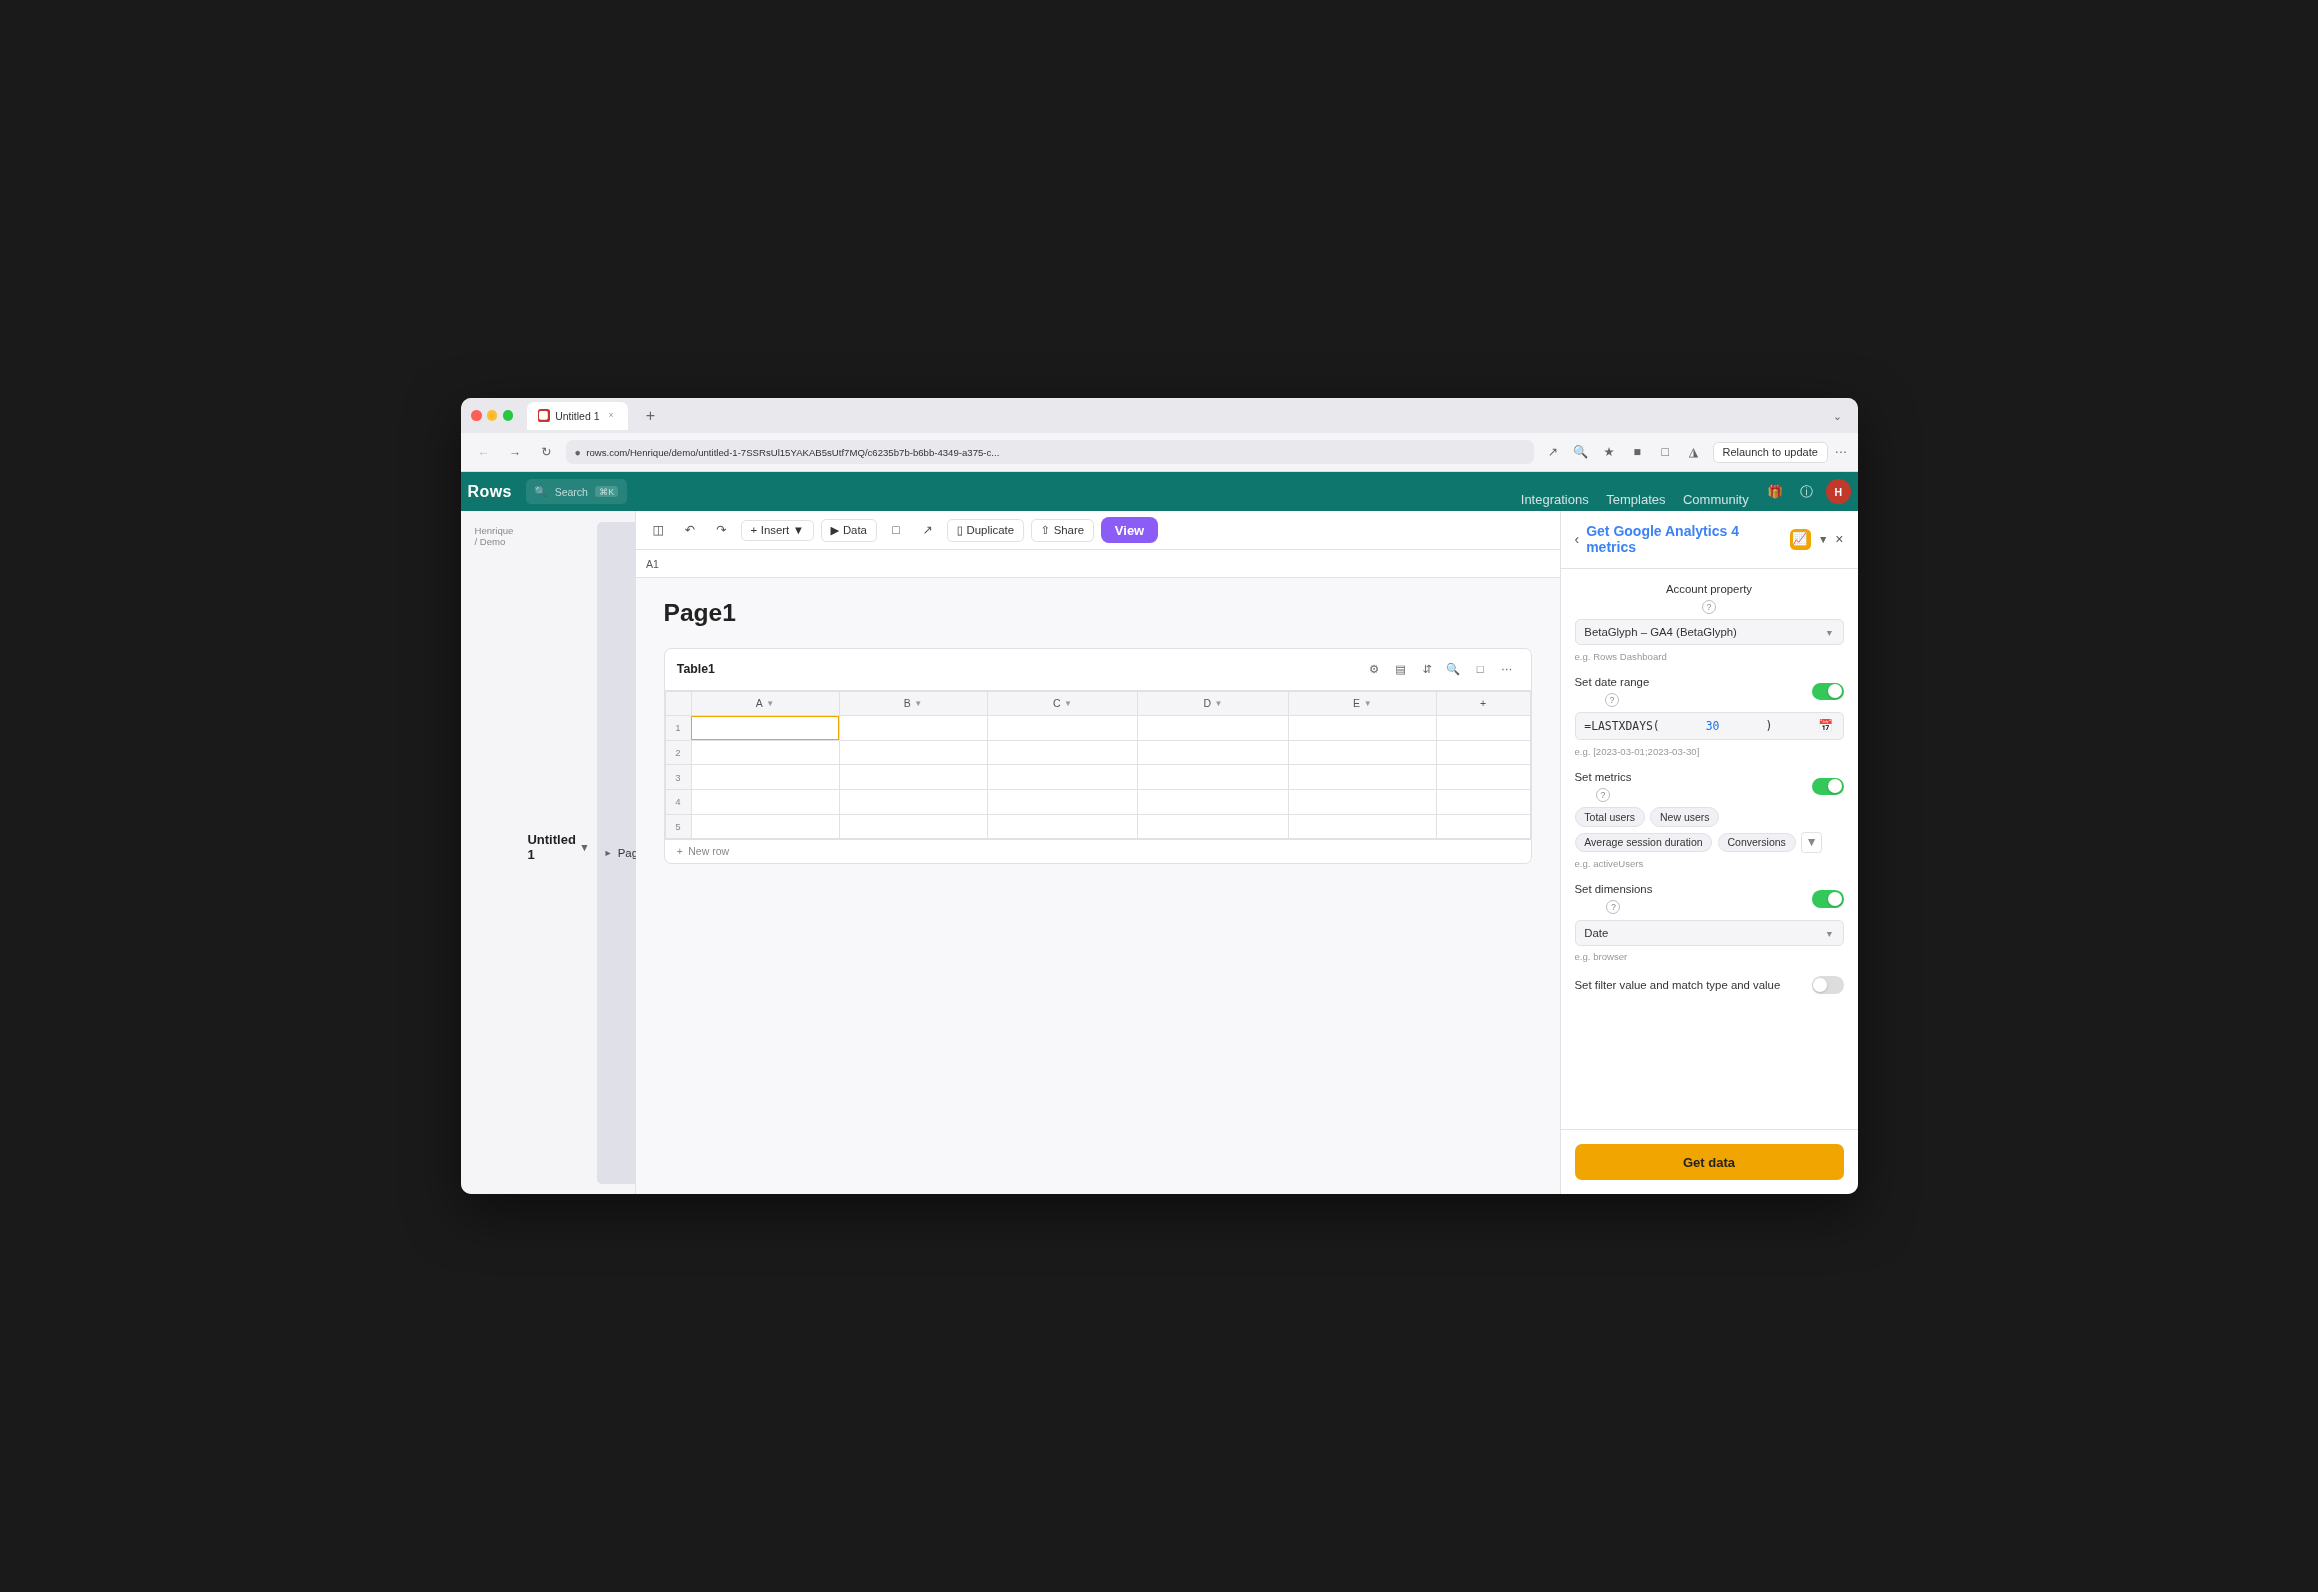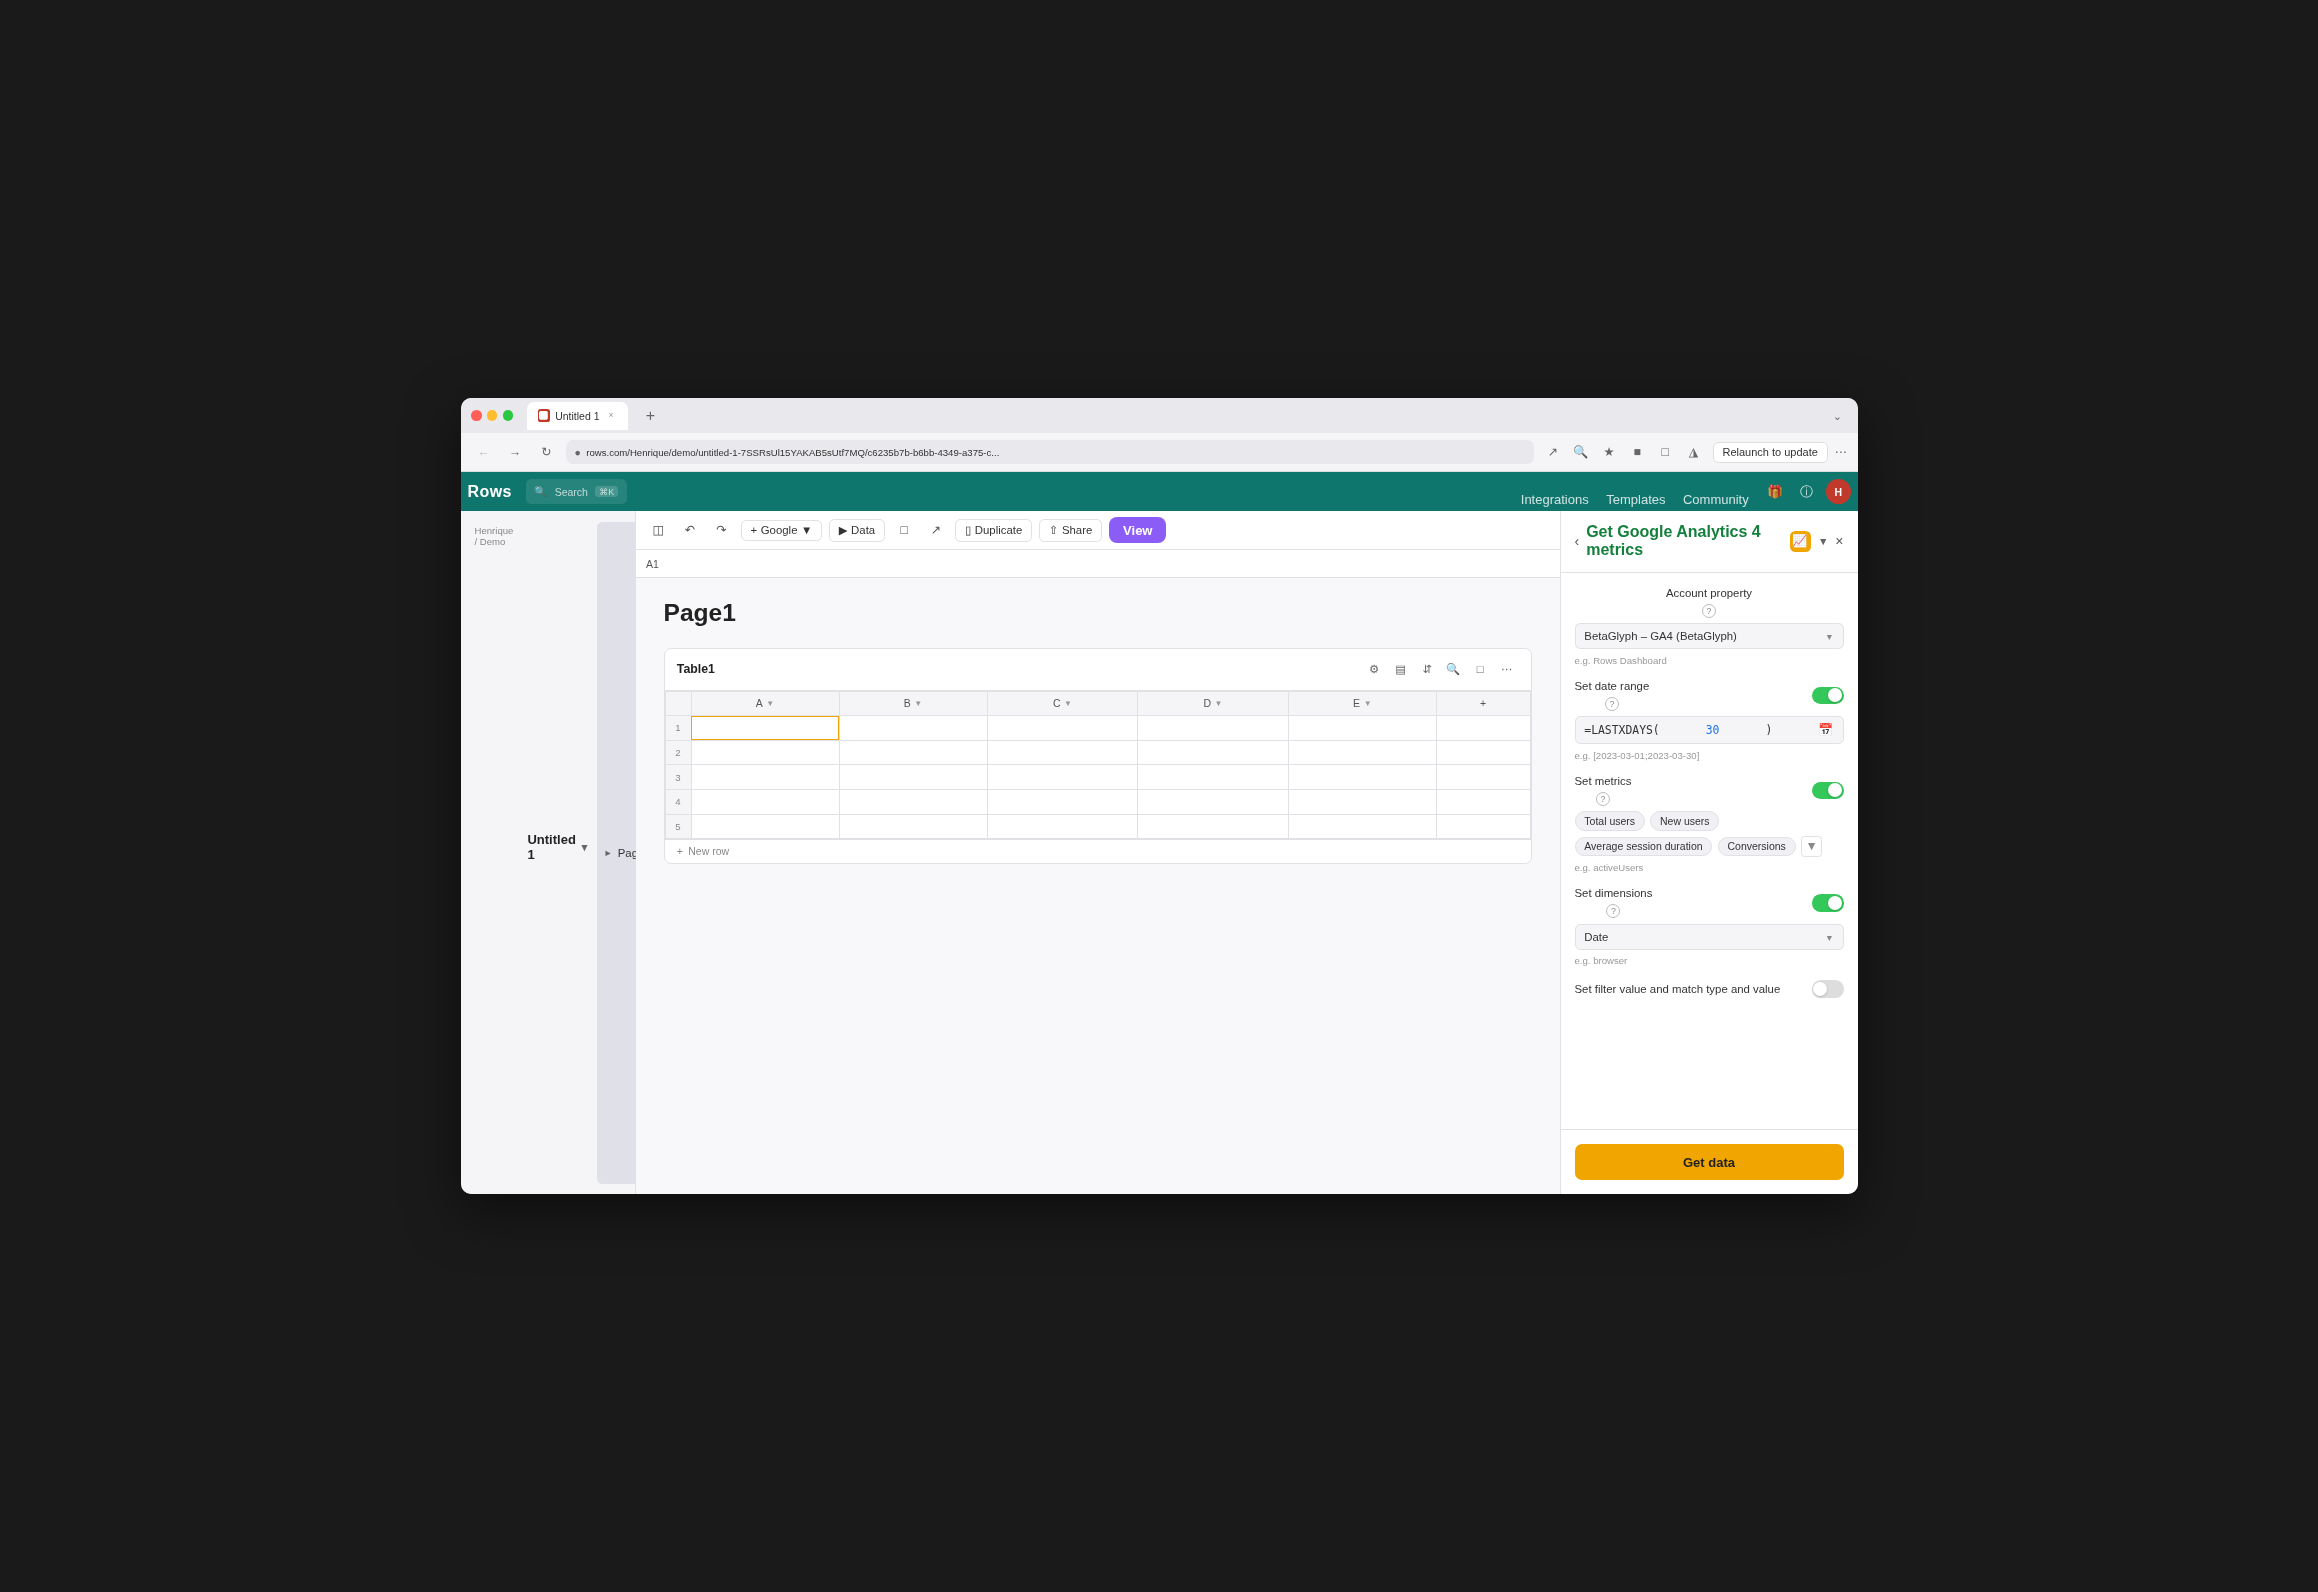--- a/index.html
+++ b/index.html
@@ -93,21 +93,21 @@
     .grid td.row-num { background: #f5f5f7; text-align: center; color: #888; font-size: 9.6px; width: 26px; }
     .grid td.selected { outline: 1.8px solid #f0a500; outline-offset: -1.8px; }
     .col-header { display: flex; align-items: center; justify-content: center; gap: 3.5px; }
     .col-header-arrow { font-size: 8px; color: #999; }
     .add-row { padding: 5.3px 12.3px; font-size: 10.5px; color: #888; cursor: pointer; display: flex; align-items: center; gap: 5.3px; border-top: 0.9px solid #e0e0e5; }
 
     
     .right-panel { width: 298px; background: #fff; border-left: 0.9px solid #e0e0e5; display: flex; flex-direction: column; flex-shrink: 0; overflow-y: auto; }
     .panel-header { display: flex; align-items: center; padding: 12.3px 14px; border-bottom: 0.9px solid #e0e0e5; gap: 7px; }
     .panel-back { cursor: pointer; color: #555; font-size: 14px; }
-    .panel-title { flex: 1; font-size: 16px; font-weight: 600; color: #15803d; }
+    .panel-title { flex: 1; font-size: 14px; font-weight: 600; color: #3b82f6; }
     .panel-icon { width: 21px; height: 21px; background: #f0a500; border-radius: 5.3px; display: flex; align-items: center; justify-content: center; font-size: 12.3px; }
     .panel-title-arrow { color: #666; font-size: 10.5px; cursor: pointer; }
     .panel-close { cursor: pointer; color: #555; font-size: 14px; }
 
     .panel-body { padding: 14px; display: flex; flex-direction: column; gap: 14px; }
 
     .form-group { display: flex; flex-direction: column; gap: 5.3px; }
     .form-label { display: flex; align-items: center; gap: 5.3px; font-size: 11.4px; font-weight: 500; color: #333; flex-direction: column; }
     .help-icon { width: 14px; height: 14px; border-radius: 50%; border: 0.9px solid #bbb; display: flex; align-items: center; justify-content: center; font-size: 8.8px; color: #888; cursor: pointer; }
     .form-select { display: flex; align-items: flex-end; justify-content: space-between; background: #f5f5f7; border: 0.9px solid #e0e0e5; border-radius: 5.3px; padding: 6.1px 8.8px; font-size: 11.4px; color: #333; cursor: pointer; }
@@ -223,21 +223,21 @@
       </div>
 
       <div class="sheet-area">
 
         <div class="toolbar">
           <div class="toolbar-btn">◫</div>
           <div class="toolbar-btn">↶</div>
           <div class="toolbar-btn">↷</div>
           <div class="toolbar-action">
             <span>+</span>
-            <span>Google</span>
+            <span>Insert</span>
             <span>▼</span>
           </div>
           <div class="toolbar-action">
             <span>▶</span>
             <span>Data</span>
           </div>
           <div class="toolbar-btn">□</div>
           <div class="toolbar-btn">↗</div>
           <div class="toolbar-action">
             <span>▯</span>

